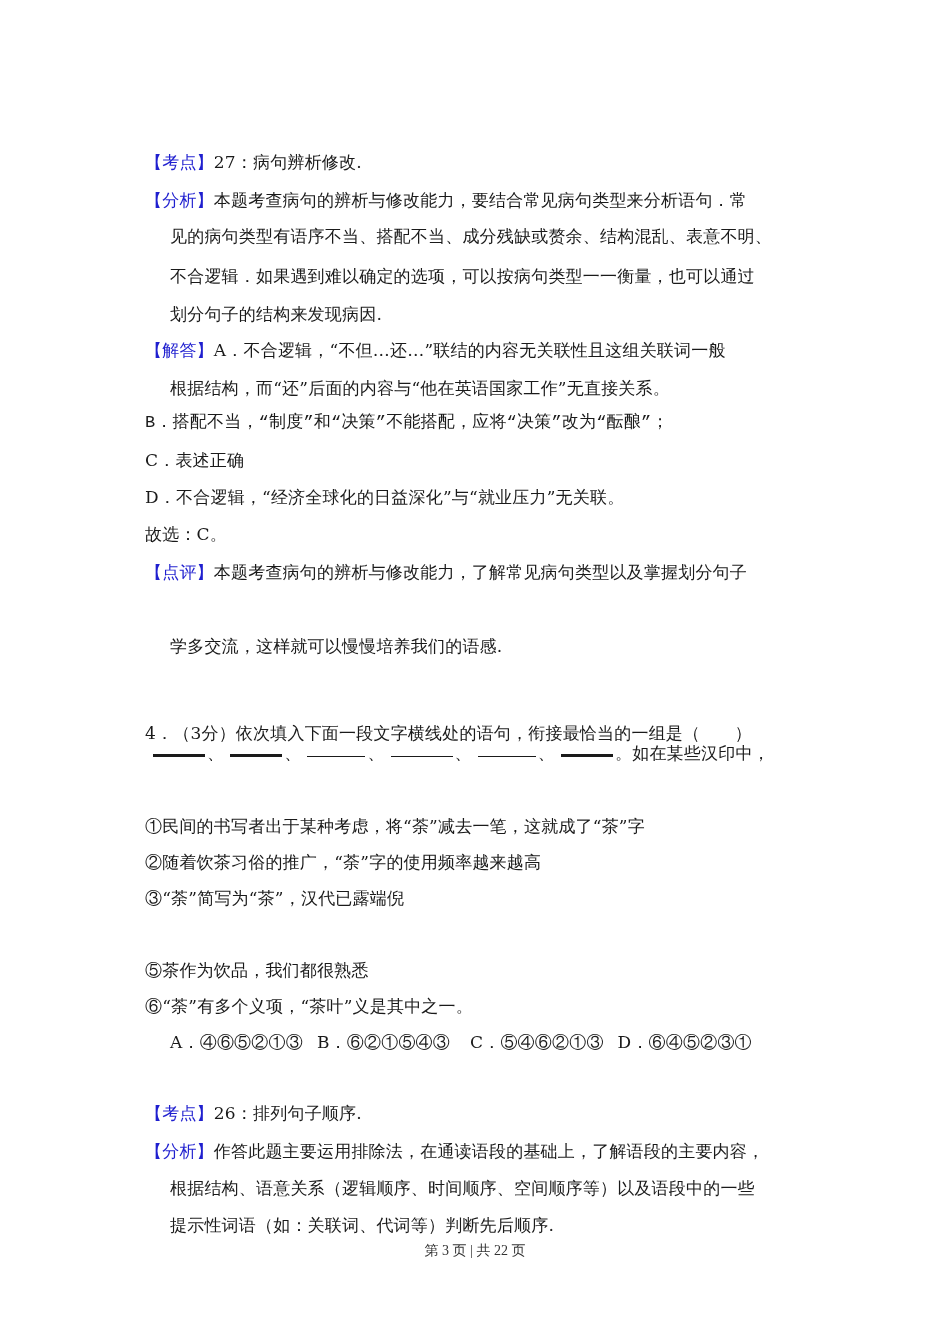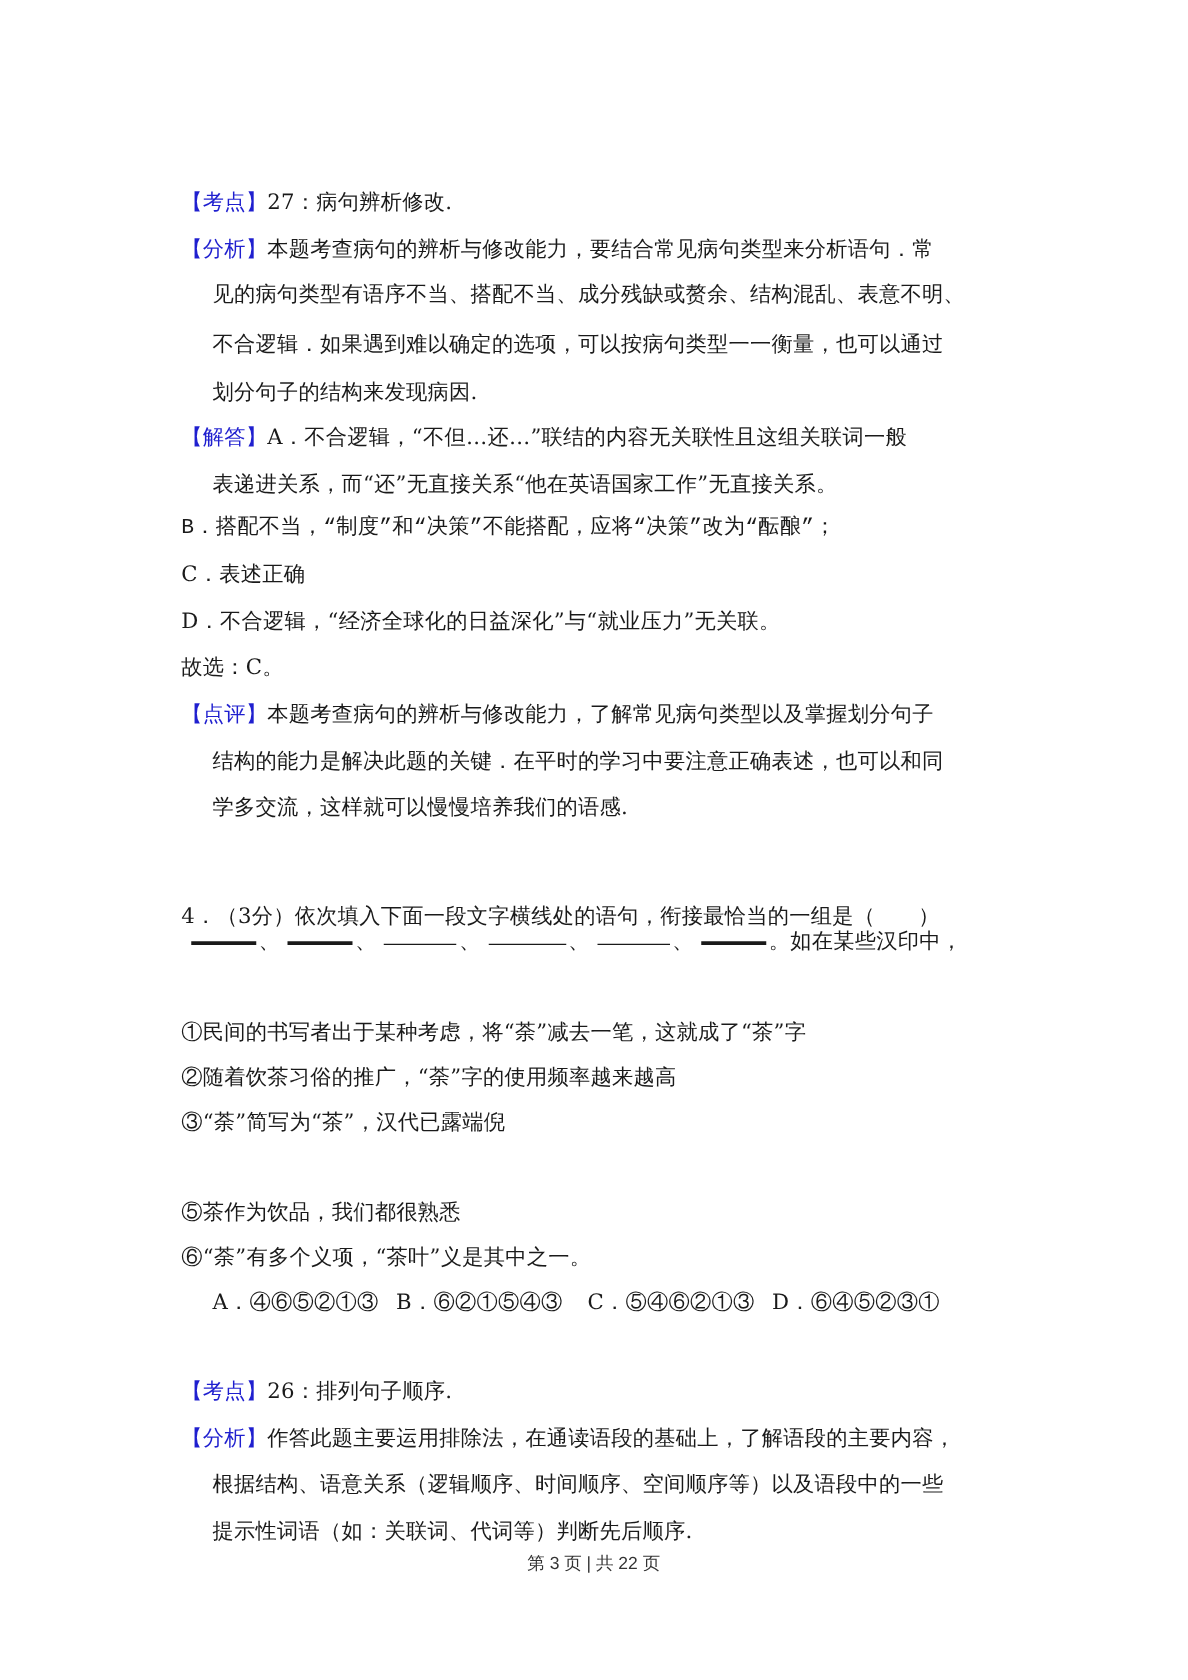--- a/index.html
+++ b/index.html
@@ -50,21 +50,21 @@
     .sep { margin: 0 4px 0 0; }
     .opt { margin-right: 14px; }
     .footer {
       position: absolute;
       top: 1242px;
       left: 0;
       width: 950px;
       text-align: center;
       font-size: 14px;
       color: #333;
-      font-family: Liberation Sans, sans-serif;
+      font-family: Liberation Serif, serif;
     }
   </style>
 </head>
 <body>
 
 <div class="page">
 
   <div class="line" style="top:150px;">
     <span class="tag">【考点】</span><span>27：病句辨析修改.</span>
   </div>
@@ -72,30 +72,29 @@
   <div class="line" style="top:188px;">
     <span class="tag">【分析】</span><span>本题考查病句的辨析与修改能力，要结合常见病句类型来分析语句．常</span>
   </div>
   <div class="line indent" style="top:226px;font-family:Liberation Mono, monospace;">见的病句类型有语序不当、搭配不当、成分残缺或赘余、结构混乱、表意不明、</div>
   <div class="line indent" style="top:264px;">不合逻辑．如果遇到难以确定的选项，可以按病句类型一一衡量，也可以通过</div>
   <div class="line indent" style="top:302px;">划分句子的结构来发现病因.</div>
 
   <div class="line" style="top:338px;">
     <span class="tag">【解答】</span><span>A．不合逻辑，“不但…还…”联结的内容无关联性且这组关联词一般</span>
   </div>
-  <div class="line indent" style="top:376px;">表递进关系，而“还”无直接关系“他在英语国家工作”无直接关系。</div>
+  <div class="line indent" style="top:376px;">根据结构，而“还”后面的内容与“他在英语国家工作”无直接关系。</div>
   <div class="line" style="top:411px;font-family:Liberation Mono, monospace;">B．搭配不当，“制度”和“决策”不能搭配，应将“决策”改为“酝酿”；</div>
   <div class="line" style="top:448px;">C．表述正确</div>
   <div class="line" style="top:485px;">D．不合逻辑，“经济全球化的日益深化”与“就业压力”无关联。</div>
   <div class="line" style="top:522px;">故选：C。</div>
 
   <div class="line" style="top:560px;">
     <span class="tag">【点评】</span><span>本题考查病句的辨析与修改能力，了解常见病句类型以及掌握划分句子</span>
   </div>
-  <div class="line indent" style="top:597px;">结构的能力是解决此题的关键．在平时的学习中要注意正确表述，也可以和同</div>
   <div class="line indent" style="top:634px;">学多交流，这样就可以慢慢培养我们的语感.</div>
 
   <div class="line" style="top:704px;margin-top:17px;">4．（3分）依次填入下面一段文字横线处的语句，衔接最恰当的一组是（　　）</div>
   <div class="line" style="top:741px; left:151px;">
     <span class="blank thick"></span><span class="sep">、</span><span class="blank thick"></span><span class="sep">、</span><span class="blank thin"></span><span class="sep">、</span><span class="blank thin" style="width:62px;"></span><span class="sep">、</span><span class="blank thin"></span><span class="sep">、</span><span class="blank thick"></span><span>。如在某些汉印中，</span>
   </div>
 
   <div class="line" style="top:814px;">①民间的书写者出于某种考虑，将“荼”减去一笔，这就成了“茶”字</div>
   <div class="line" style="top:850px;">②随着饮茶习俗的推广，“荼”字的使用频率越来越高</div>
   <div class="line" style="top:886px;">③“荼”简写为“茶”，汉代已露端倪</div>

